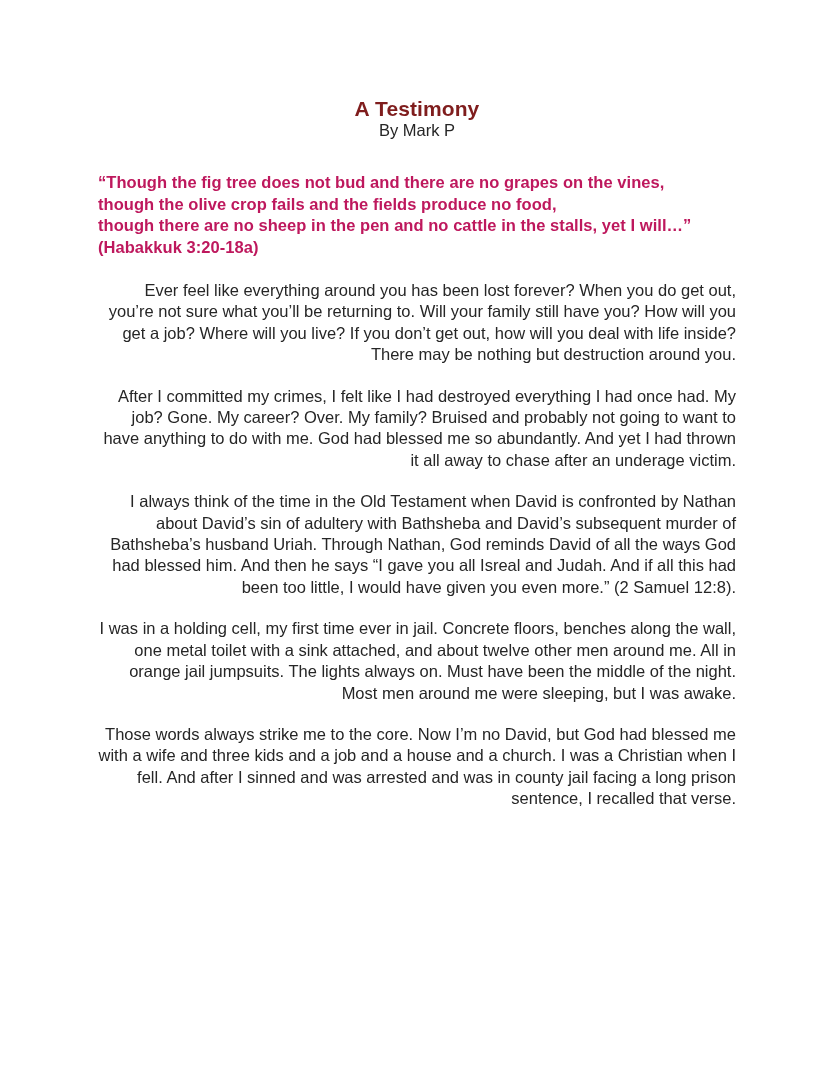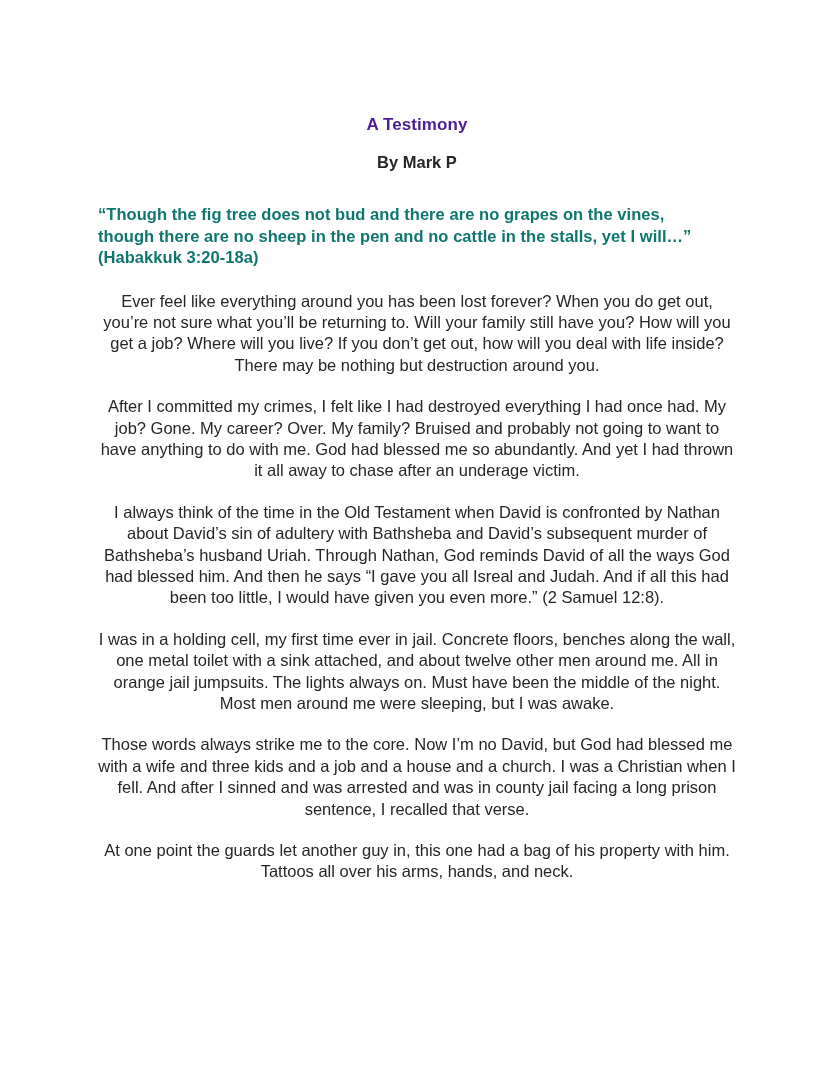--- a/index.html
+++ b/index.html
@@ -29,84 +29,84 @@
     top: 98px;
     width: 638px;
   }
 
   
   .title-block {
     text-align: center;
     margin: 0 0 0 0;
   }
   .doc-title {
-    font-size: 17px;
+    font-size: 21px;
     font-weight: bold;
     line-height: 21px;
     letter-spacing: 0.1px;
-    color: #4c1d95;
-    margin: 16px;
+    color: #7f1d1d;
+    margin: 0;
   }
   .doc-byline {
     font-size: 16.5px;
-    font-weight: bold;
+    font-weight: normal;
     line-height: 22px;
     color: #262626;
     margin: 0;
   }
 
   
   .epigraph {
     margin: 31px 0 0 0;
     font-size: 16.5px;
     font-weight: bold;
     line-height: 21.5px;
-    color: #0f766e;
+    color: #be185d;
     letter-spacing: 0.05px;
   }
   .epigraph .epi-line {
     display: block;
     white-space: nowrap;
   }
 
   
   .body-copy {
     margin-top: 22px;
   }
   .body-copy p {
     font-size: 16.5px;
     line-height: 21.4px;
     color: #262626;
     margin: 0 0 20px 0;
-    text-align: center;
+    text-align: right;
   }
   .body-copy p:last-child {
     margin-bottom: 0;
   }
 </style>
 </head>
 <body>
 
 <div class="page">
   <div class="page-body">
 
     <div class="title-block">
       <div class="doc-title">A Testimony</div>
       <div class="doc-byline">By Mark P</div>
     </div>
 
     <div class="epigraph">
       <span class="epi-line">“Though the fig tree does not bud and there are no grapes on the vines,</span>
+      <span class="epi-line">though the olive crop fails and the fields produce no food,</span>
       <span class="epi-line">though there are no sheep in the pen and no cattle in the stalls, yet I will…”</span>
       <span class="epi-line">(Habakkuk 3:20-18a)</span>
     </div>
 
     <div class="body-copy">
       <p>Ever feel like everything around you has been lost forever? When you do get out, you’re not sure what you’ll be returning to. Will your family still have you? How will you get a job? Where will you live? If you don’t get out, how will you deal with life inside? There may be nothing but destruction around you.</p>
       <p>After I committed my crimes, I felt like I had destroyed everything I had once had. My job? Gone. My career? Over. My family? Bruised and probably not going to want to have anything to do with me. God had blessed me so abundantly. And yet I had thrown it all away to chase after an underage victim.</p>
       <p>I always think of the time in the Old Testament when David is confronted by Nathan about David’s sin of adultery with Bathsheba and David’s subsequent murder of Bathsheba’s husband Uriah. Through Nathan, God reminds David of all the ways God had blessed him. And then he says “I gave you all Isreal and Judah. And if all this had been too little, I would have given you even more.” (2 Samuel 12:8).</p>
       <p>I was in a holding cell, my first time ever in jail. Concrete floors, benches along the wall, one metal toilet with a sink attached, and about twelve other men around me. All in orange jail jumpsuits. The lights always on. Must have been the middle of the night. Most men around me were sleeping, but I was awake.</p>
       <p>Those words always strike me to the core. Now I’m no David, but God had blessed me with a wife and three kids and a job and a house and a church. I was a Christian when I fell. And after I sinned and was arrested and was in county jail facing a long prison sentence, I recalled that verse.</p>
-      <p>At one point the guards let another guy in, this one had a bag of his property with him. Tattoos all over his arms, hands, and neck.</p>
     </div>
 
   </div>
 </div>
 
 </body></html>

